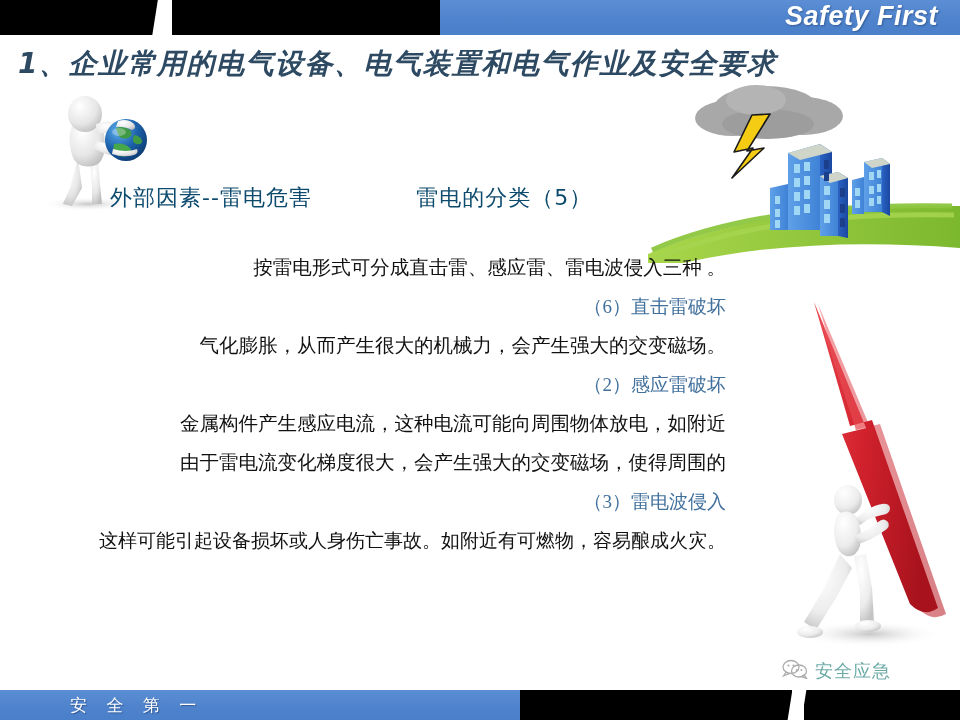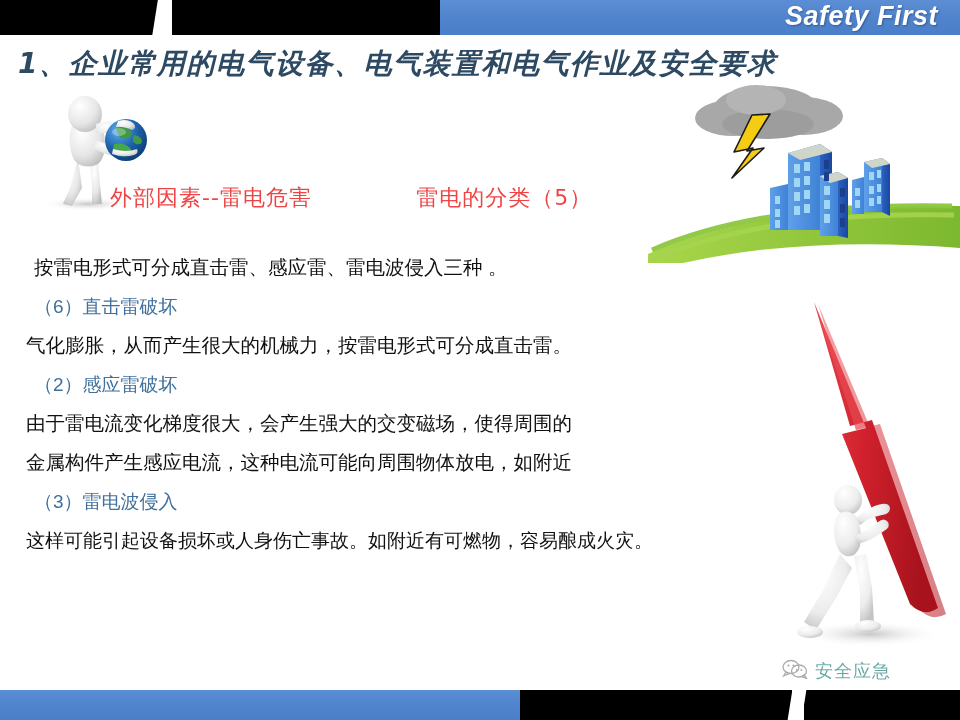--- a/index.html
+++ b/index.html
@@ -33,30 +33,31 @@
     position:absolute;left:18px;top:45px;
     font-size:28px;font-weight:bold;font-style:italic;
     color:#2e4a63;letter-spacing:1.5px;
     font-family:"DejaVu Sans","Liberation Sans",sans-serif;
     white-space:nowrap;
   }
 
   
   .subhead{position:absolute;left:110px;top:183px;width:560px;}
   .subhead span{
-    font-size:22px;color:#ef4444;letter-spacing:1px;
+    font-size:22px;color:#0c4a6e;letter-spacing:1px;
     font-family:"DejaVu Sans","Liberation Sans",sans-serif;
   }
   .subhead .s2{margin-left:100px;}
 
   
   .body-text{position:absolute;left:26px;top:248px;width:700px;}
   .ln{
     font-size:19.5px;color:#111111;line-height:39px;white-space:nowrap;
-    font-family:Liberation Sans, sans-serif;
+    font-family:Liberation Serif, serif;
+    text-align:right;
   }
   .ln.blue-h{color:#41709c;font-size:19px;padding-left:8px;}
   .ln.first{padding-left:8px;}
   .ln.wide{font-size:19px;}
 
   
   .footer{position:absolute;left:0;bottom:0;width:960px;height:30px;overflow:hidden;}
   .footer .blue{position:absolute;left:0;top:0;width:520px;height:30px;
         background:linear-gradient(180deg,#5b8ed4 0%,#4f83cc 55%,#4a7fc9 100%);}
   .footer .blk-a{position:absolute;left:520px;top:0;width:272px;height:30px;background:#000;}
@@ -231,24 +232,24 @@
   </div>
 
   <div class="subhead">
     <span class="s1">外部因素--雷电危害</span>
     <span class="s2">雷电的分类（5）</span>
   </div>
 
   <div class="body-text">
     <div class="ln first">按雷电形式可分成直击雷、感应雷、雷电波侵入三种 。</div>
     <div class="ln blue-h">（6）直击雷破坏</div>
-    <div class="ln">气化膨胀，从而产生很大的机械力，按雷电形式可分成直击雷。</div>
+    <div class="ln">气化膨胀，从而产生很大的机械力，会产生强大的交变磁场。</div>
     <div class="ln blue-h">（2）感应雷破坏</div>
+    <div class="ln">金属构件产生感应电流，这种电流可能向周围物体放电，如附近</div>
     <div class="ln">由于雷电流变化梯度很大，会产生强大的交变磁场，使得周围的</div>
-    <div class="ln">金属构件产生感应电流，这种电流可能向周围物体放电，如附近</div>
     <div class="ln blue-h">（3）雷电波侵入</div>
     <div class="ln wide">这样可能引起设备损坏或人身伤亡事故。如附近有可燃物，容易酿成火灾。</div>
   </div>
 
   <div class="red-arrow">
     <svg viewBox="0 0 200 372" width="200" height="372" xmlns="http://www.w3.org/2000/svg">
       <defs>
         <linearGradient id="arrowG" x1="0" y1="0" x2="1" y2="0.2">
           <stop offset="0%" stop-color="#e8454d"></stop>
           <stop offset="45%" stop-color="#d2222e"></stop>
@@ -304,15 +305,16 @@
       </svg>
     </span>
     <span class="wm-text">安全应急</span>
   </div>
 
   <div class="footer">
     <div class="blue"></div>
     <div class="blk-a"></div>
     <div class="blk-b"></div>
     <div class="slash"></div>
+    <div class="footer-text">安 全 第 一</div>
   </div>
 
 </div>
 
 </body></html>

